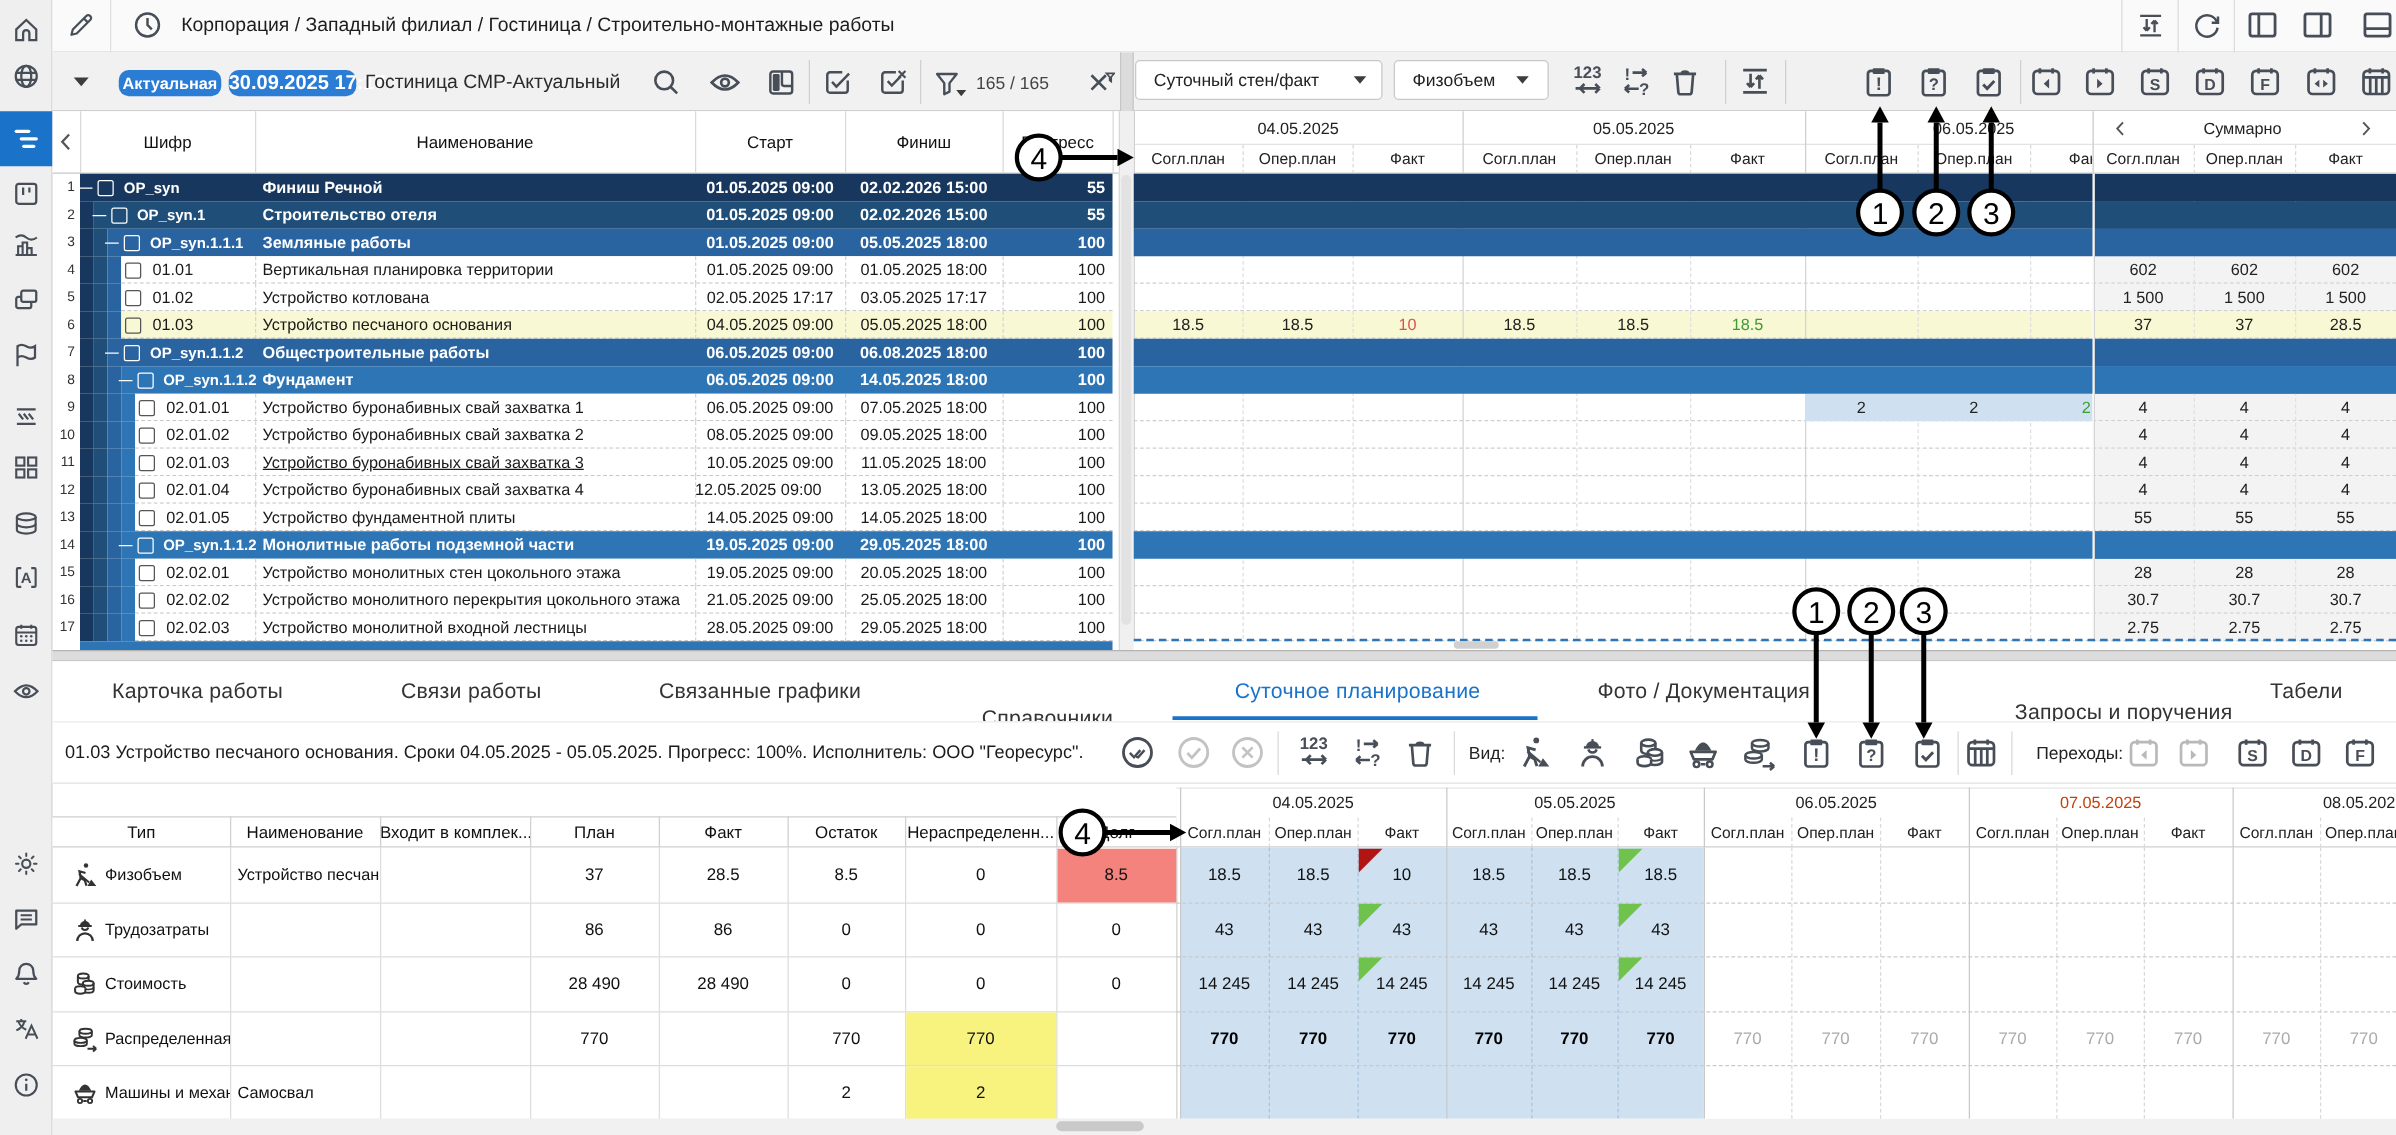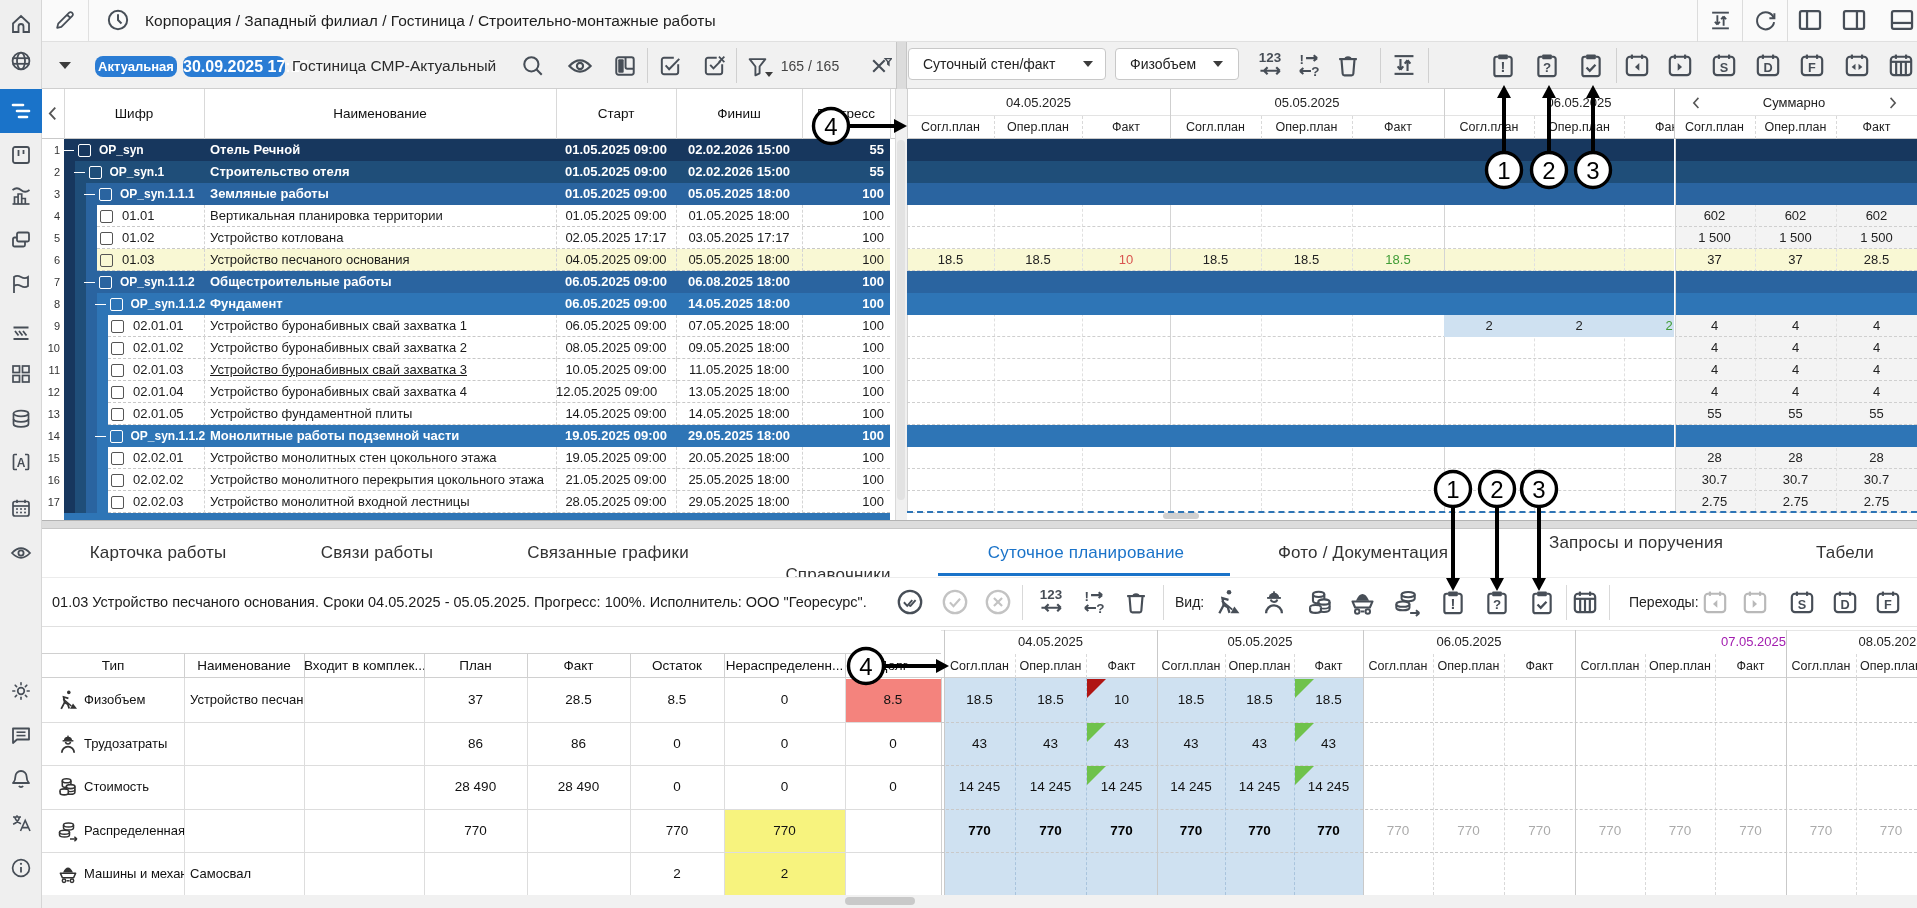--- a/index.html
+++ b/index.html
@@ -467,21 +467,21 @@
 <div class="a " style="left:676px;top:89px;width:0px;height:50px;border-left:1px solid #d9d9d9;"></div>
 <div class="a " style="left:676px;top:89px;width:126px;height:50px;line-height:50px;text-align:center;white-space:nowrap;font-size:13.5px;color:#111;">Финиш</div>
 <div class="a " style="left:802px;top:89px;width:0px;height:50px;border-left:1px solid #d9d9d9;"></div>
 <div class="a " style="left:802px;top:89px;width:88px;height:50px;line-height:50px;text-align:center;white-space:nowrap;font-size:13.5px;color:#111;">Прогресс</div>
 <div class="a " style="left:890px;top:89px;width:0px;height:50px;border-left:1px solid #d9d9d9;"></div>
 <div class="a " style="left:42px;top:139px;width:18px;height:22px;line-height:22px;text-align:center;white-space:nowrap;font-size:11px;color:#333;text-align:right;">1</div>
 <div class="a " style="left:64px;top:139px;width:826px;height:22px;background:#17375e;"></div>
 <div class="a " style="left:63.0px;top:149.5px;width:11px;height:0px;border-top:1.6px solid #fff;"></div>
 <div class="a " style="left:78.0px;top:143.5px;width:13px;height:13px;border:1.6px solid #fff;border-radius:2px;"></div>
 <div class="a " style="left:99.0px;top:139px;width:78px;height:22px;line-height:22px;font-size:12px;font-weight:bold;color:#fff;white-space:nowrap;">OP_syn</div>
-<div class="a t" style="left:210px;top:139px;width:340px;height:22px;line-height:22px;font-size:13px;font-weight:bold;color:#fff;">Отель Речной</div>
+<div class="a t" style="left:210px;top:139px;width:340px;height:22px;line-height:22px;font-size:13px;font-weight:bold;color:#fff;">Финиш Речной</div>
 <div class="a " style="left:556px;top:139px;width:120px;height:22px;line-height:22px;text-align:center;white-space:nowrap;font-size:13px;font-weight:bold;color:#fff;">01.05.2025 09:00</div>
 <div class="a " style="left:676px;top:139px;width:126px;height:22px;line-height:22px;text-align:center;white-space:nowrap;font-size:13px;font-weight:bold;color:#fff;">02.02.2026 15:00</div>
 <div class="a " style="left:802px;top:139px;width:82px;height:22px;line-height:22px;font-size:13px;font-weight:bold;color:#fff;text-align:right;">55</div>
 <div class="a " style="left:42px;top:161px;width:18px;height:22px;line-height:22px;text-align:center;white-space:nowrap;font-size:11px;color:#333;text-align:right;">2</div>
 <div class="a " style="left:64px;top:161px;width:11px;height:22px;background:#17375e;"></div>
 <div class="a " style="left:75px;top:161px;width:815px;height:22px;background:#1f4e79;"></div>
 <div class="a " style="left:73.5px;top:171.5px;width:11px;height:0px;border-top:1.6px solid #fff;"></div>
 <div class="a " style="left:88.5px;top:165.5px;width:13px;height:13px;border:1.6px solid #fff;border-radius:2px;"></div>
 <div class="a " style="left:109.5px;top:161px;width:78px;height:22px;line-height:22px;font-size:12px;font-weight:bold;color:#fff;white-space:nowrap;">OP_syn.1</div>
 <div class="a t" style="left:210px;top:161px;width:340px;height:22px;line-height:22px;font-size:13px;font-weight:bold;color:#fff;">Строительство отеля</div>
@@ -852,21 +852,21 @@
 <div class="a " style="left:907px;top:511px;width:1010px;height:0px;border-top:2px dashed #2e75b6;"></div>
 <div class="a " style="left:1163px;top:513px;width:36px;height:6px;background:#d0d0d0;border-radius:3px;"></div>
 <div class="a " style="left:42px;top:520px;width:1875px;height:9px;background:#dcdcdc;border-top:1px solid #b3b3b3;border-bottom:1px solid #c6c6c6;"></div>
 <div class="a " style="left:42px;top:529px;width:1875px;height:48px;background:#fff;"></div>
 <div class="a " style="left:8px;top:529px;width:300px;height:48px;line-height:48px;text-align:center;white-space:nowrap;font-size:17px;letter-spacing:0.2px;color:#333;">Карточка работы</div>
 <div class="a " style="left:227px;top:529px;width:300px;height:48px;line-height:48px;text-align:center;white-space:nowrap;font-size:17px;letter-spacing:0.2px;color:#333;">Связи работы</div>
 <div class="a " style="left:458px;top:529px;width:300px;height:48px;line-height:48px;text-align:center;white-space:nowrap;font-size:17px;letter-spacing:0.2px;color:#333;">Связанные графики</div>
 <div class="a " style="left:688px;top:551px;width:300px;height:48px;line-height:48px;text-align:center;white-space:nowrap;font-size:17px;letter-spacing:0.2px;color:#333;">Справочники</div>
 <div class="a " style="left:1213px;top:529px;width:300px;height:48px;line-height:48px;text-align:center;white-space:nowrap;font-size:17px;letter-spacing:0.2px;color:#333;">Фото / Документация</div>
 <div class="a " style="left:936px;top:529px;width:300px;height:48px;line-height:48px;text-align:center;white-space:nowrap;font-size:17px;letter-spacing:0.2px;color:#1a73c9;">Суточное планирование</div>
-<div class="a " style="left:1486px;top:519px;width:300px;height:48px;line-height:48px;text-align:center;white-space:nowrap;font-size:17px;letter-spacing:0.2px;color:#333;">Запросы и поручения</div>
+<div class="a " style="left:1486px;top:546px;width:300px;height:48px;line-height:48px;text-align:right;white-space:nowrap;font-size:17px;letter-spacing:0.2px;color:#333;">Запросы и поручения</div>
 <div class="a " style="left:1695px;top:529px;width:300px;height:48px;line-height:48px;text-align:center;white-space:nowrap;font-size:17px;letter-spacing:0.2px;color:#333;">Табели</div>
 <div class="a " style="left:938px;top:573px;width:292px;height:3px;background:#1a73c9;"></div>
 <div class="a " style="left:42px;top:577px;width:1875px;height:50px;background:#fff;border-bottom:1px solid #e0e0e0;border-top:1px solid #ececec;"></div>
 <div class="a t" style="left:52px;top:577px;width:850px;height:50px;line-height:50px;font-size:14.5px;color:#1b1b1b;">01.03 Устройство песчаного основания. Сроки 04.05.2025 - 05.05.2025. Прогресс: 100%. Исполнитель: ООО "Георесурс".</div>
 <svg class="a" style="left:896.0px;top:588.0px;color:#474e57;" width="28" height="28" viewBox="0 0 22 22">
       <use href="#i-cchk2"></use>
     </svg>
 <svg class="a" style="left:941.0px;top:588.0px;color:#c3c3c3;" width="28" height="28" viewBox="0 0 22 22">
       <use href="#i-cchk"></use>
     </svg>
@@ -1030,21 +1030,21 @@
 <div class="a " style="left:1225px;top:654px;width:0px;height:24px;border-left:1px dashed #d9d9d9;"></div>
 <div class="a " style="left:1294px;top:654px;width:69px;height:24px;line-height:24px;text-align:center;white-space:nowrap;font-size:12.5px;color:#222;">Факт</div>
 <div class="a " style="left:1294px;top:654px;width:0px;height:24px;border-left:1px dashed #d9d9d9;"></div>
 <div class="a " style="left:1363px;top:630px;width:212px;height:24px;line-height:24px;text-align:center;white-space:nowrap;font-size:13px;color:#222;">06.05.2025</div>
 <div class="a " style="left:1363px;top:630px;width:0px;height:48px;border-left:1px solid #c9c9c9;"></div>
 <div class="a " style="left:1363px;top:654px;width:70px;height:24px;line-height:24px;text-align:center;white-space:nowrap;font-size:12.5px;color:#222;">Согл.план</div>
 <div class="a " style="left:1433px;top:654px;width:71px;height:24px;line-height:24px;text-align:center;white-space:nowrap;font-size:12.5px;color:#222;">Опер.план</div>
 <div class="a " style="left:1433px;top:654px;width:0px;height:24px;border-left:1px dashed #d9d9d9;"></div>
 <div class="a " style="left:1504px;top:654px;width:71px;height:24px;line-height:24px;text-align:center;white-space:nowrap;font-size:12.5px;color:#222;">Факт</div>
 <div class="a " style="left:1504px;top:654px;width:0px;height:24px;border-left:1px dashed #d9d9d9;"></div>
-<div class="a " style="left:1575px;top:630px;width:211px;height:24px;line-height:24px;text-align:right;white-space:nowrap;font-size:13px;color:#a21caf;">07.05.2025</div>
+<div class="a " style="left:1575px;top:630px;width:211px;height:24px;line-height:24px;text-align:center;white-space:nowrap;font-size:13px;color:#c2410c;">07.05.2025</div>
 <div class="a " style="left:1575px;top:630px;width:0px;height:48px;border-left:1px solid #c9c9c9;"></div>
 <div class="a " style="left:1575px;top:654px;width:70px;height:24px;line-height:24px;text-align:center;white-space:nowrap;font-size:12.5px;color:#222;">Согл.план</div>
 <div class="a " style="left:1645px;top:654px;width:70px;height:24px;line-height:24px;text-align:center;white-space:nowrap;font-size:12.5px;color:#222;">Опер.план</div>
 <div class="a " style="left:1645px;top:654px;width:0px;height:24px;border-left:1px dashed #d9d9d9;"></div>
 <div class="a " style="left:1715px;top:654px;width:71px;height:24px;line-height:24px;text-align:center;white-space:nowrap;font-size:12.5px;color:#222;">Факт</div>
 <div class="a " style="left:1715px;top:654px;width:0px;height:24px;border-left:1px dashed #d9d9d9;"></div>
 <div class="a " style="left:1786px;top:630px;width:210px;height:24px;line-height:24px;text-align:center;white-space:nowrap;font-size:13px;color:#222;">08.05.2025</div>
 <div class="a " style="left:1786px;top:630px;width:0px;height:48px;border-left:1px solid #c9c9c9;"></div>
 <div class="a " style="left:1786px;top:654px;width:70px;height:24px;line-height:24px;text-align:center;white-space:nowrap;font-size:12.5px;color:#222;">Согл.план</div>
 <div class="a " style="left:1856px;top:654px;width:70px;height:24px;line-height:24px;text-align:center;white-space:nowrap;font-size:12.5px;color:#222;">Опер.план</div>

